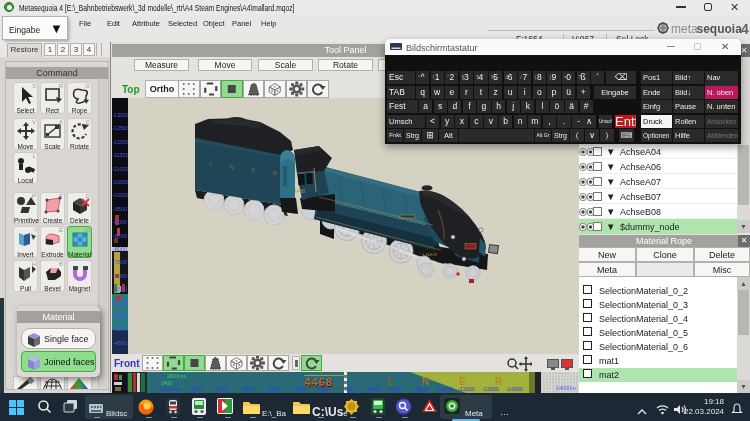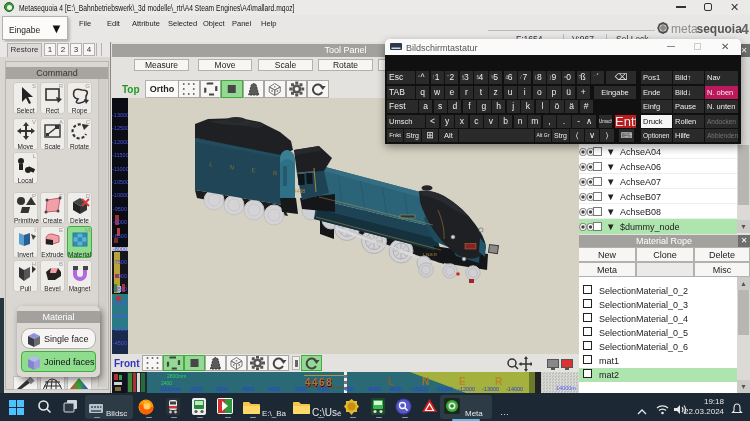--- a/index.html
+++ b/index.html
@@ -931,21 +931,21 @@
         </svg></div>
       <div style="position:absolute;left:243px;top:7px;"><svg width="17" height="13" viewBox="0 0 17 13">
           <path d="M0,2 Q0,1 1,1 L6,1 L8,3 L16,3 Q17,3 17,4 L17,12 Q17,13 16,13 L1,13 Q0,13 0,12 Z" fill="#f5c64a"></path>
           <path d="M0,5 L17,5 L17,12 Q17,13 16,13 L1,13 Q0,13 0,12 Z" fill="#ffd86a"></path>
         </svg></div>
       <div style="position:absolute;left:262px;top:9px;"><span style="font-size:8px;color:#e8e8e8;">E:\_Ba</span></div>
       <div style="position:absolute;left:293px;top:7px;"><svg width="17" height="13" viewBox="0 0 17 13">
           <path d="M0,2 Q0,1 1,1 L6,1 L8,3 L16,3 Q17,3 17,4 L17,12 Q17,13 16,13 L1,13 Q0,13 0,12 Z" fill="#f5c64a"></path>
           <path d="M0,5 L17,5 L17,12 Q17,13 16,13 L1,13 Q0,13 0,12 Z" fill="#ffd86a"></path>
         </svg></div>
-      <div style="position:absolute;left:312px;top:9px;"><span style="font-size:10px;color:#e8e8e8;">C:\Us</span><span style="font-size:8px;color:#e8e8e8;">é</span></div>
+      <div style="position:absolute;left:312px;top:9px;"><span style="font-size:12px;color:#e8e8e8;font-weight:bold;">C:\Us</span><span style="font-size:8px;color:#e8e8e8;">é</span></div>
       <div style="position:absolute;left:344px;top:6px;"><svg width="15" height="16" viewBox="0 0 15 16">
           <polygon points="7.5,0 10,2 13,2 13,5 15,7.5 13,10 13,13 10,13 7.5,16 5,13 2,13 2,10 0,7.5 2,5 2,2 5,2" fill="#e8b830"></polygon>
           <circle cx="7.5" cy="7.5" r="4" fill="#c89010"></circle>
         </svg></div>
       <div style="position:absolute;left:370px;top:5px;"><svg width="16" height="17" viewBox="0 0 16 17">
           <rect x="1" y="0" width="14" height="17" rx="2" fill="#1a4a2a"></rect>
           <rect x="3" y="2" width="10" height="9" rx="1" fill="#3aba4a"></rect>
           <rect x="4" y="3" width="8" height="4" fill="#d8f8e0"></rect>
           <circle cx="5" cy="13.5" r="1.6" fill="#ddd"></circle>
           <circle cx="11" cy="13.5" r="1.6" fill="#ddd"></circle>

